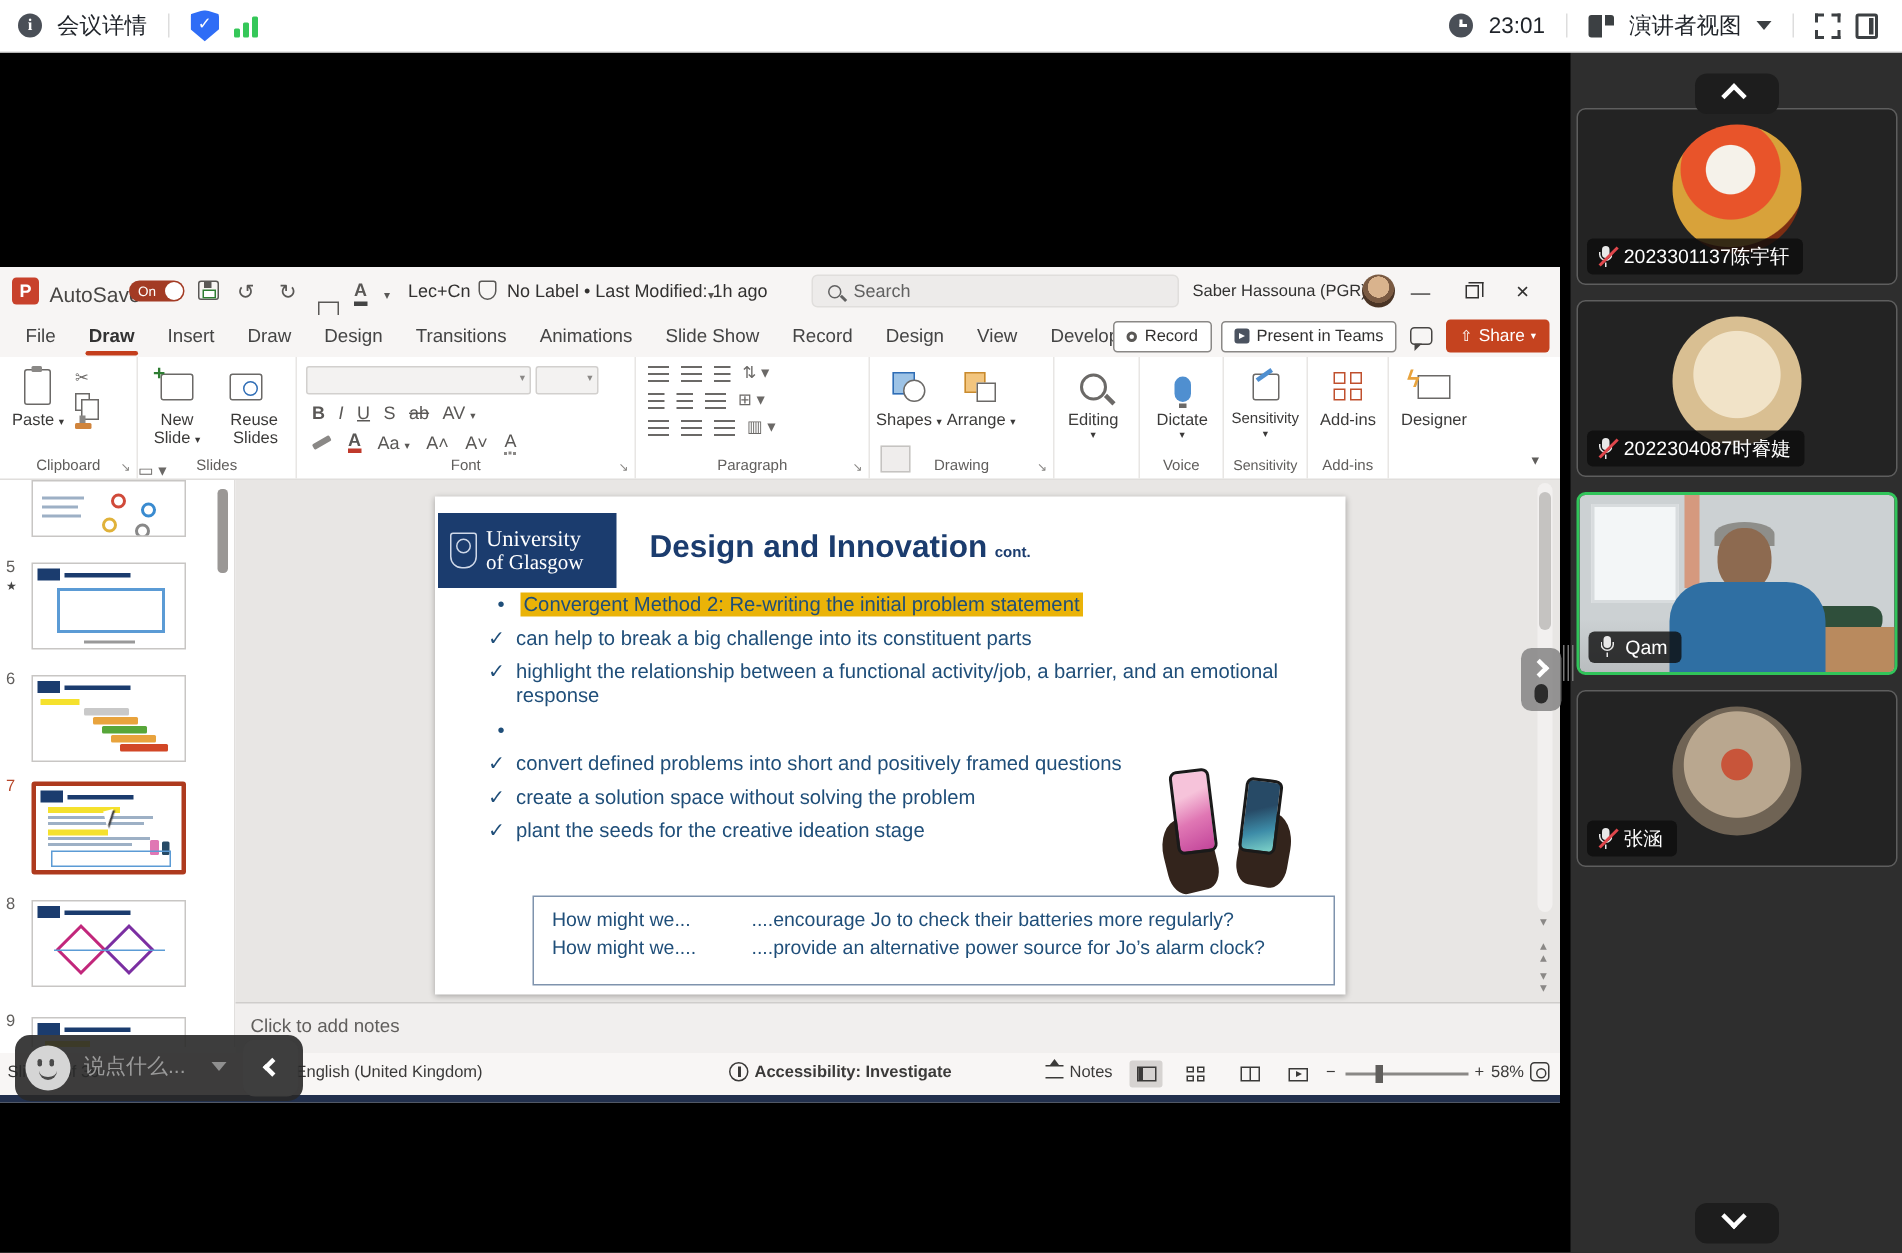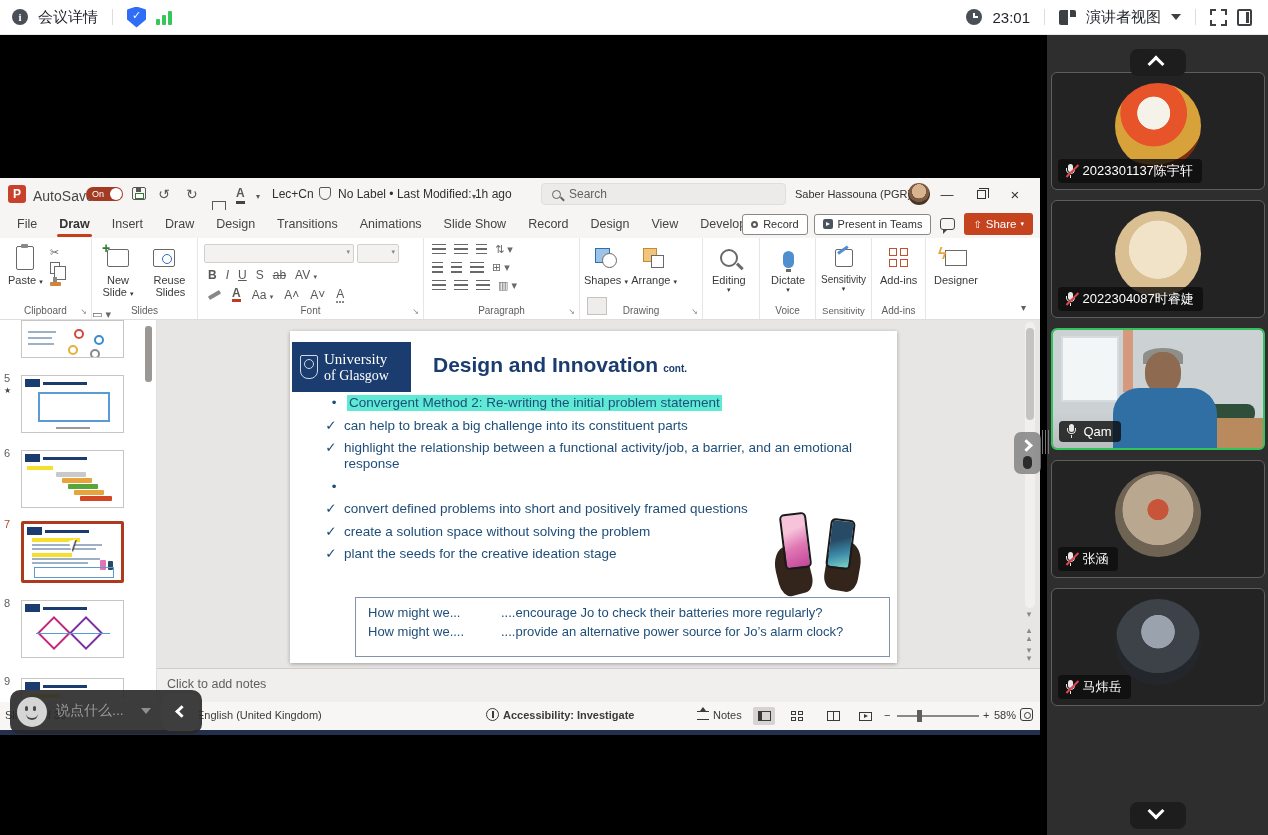--- a/index.html
+++ b/index.html
@@ -175,21 +175,21 @@
     display:flex; align-items:center; gap:6px; padding-left:8px; font-family:"Liberation Serif",serif; }
   .crest { width:18px; height:24px; border:1.5px solid #cfd8e8; border-radius:2px 2px 8px 8px; position:relative; flex:0 0 auto; }
   .crest::after { content:""; position:absolute; left:3px; top:3px; width:8px; height:8px; border-radius:50%; border:1.5px solid #cfd8e8; }
   .gla-l1 { font-size:15px; line-height:16px; }
   .gla-l2 { font-size:14px; line-height:15px; }
   .slide-title { position:absolute; left:143px; top:22px; color:#1b3c6e; font-weight:bold; font-size:21px; }
   .slide-title .suffix { font-size:10px; font-weight:bold; margin-left:5px; }
   .bullets { position:absolute; left:38px; top:64px; width:545px; color:#1f4e79; font-size:13.5px; }
   .brow { display:flex; gap:7px; margin-bottom:6.5px; line-height:16px; }
   .brow .mk { flex:0 0 12px; text-align:center; }
-  .brow .hl { background:#5eead4; padding:0 2px; }
+  .brow .hl { background:#eab308; padding:0 2px; }
   .phones { position:absolute; left:480px; top:180px; width:100px; height:90px; }
   .hand { position:absolute; width:34px; height:50px; background:#33241c; border-radius:45% 45% 30% 30%; }
   .hand.h1 { left:6px; top:34px; transform:rotate(-14deg); }
   .hand.h2 { left:56px; top:30px; transform:rotate(10deg); }
   .phone { position:absolute; border-radius:5px; border:2px solid #1a1a1a; }
   .phone.p1 { left:12px; top:2px; width:27px; height:56px; transform:rotate(-7deg);
     background:linear-gradient(160deg,#f6c3da 0 30%, #e077b4 60%, #c2459a); }
   .phone.p2 { left:58px; top:8px; width:25px; height:50px; transform:rotate(7deg);
     background:linear-gradient(160deg,#274a66 0 40%, #3d8ca8 70%, #7fd4c9); }
   .hmw-box { position:absolute; left:65px; top:266px; width:535px; height:60px; border:1.3px solid #7f93ad;
@@ -783,31 +783,20 @@
           <div class="av av-anime"></div>
           <div class="namepill">
             <span class="micw muted">
               <span class="m-cap"></span>
               <span class="m-arc"></span>
               <span class="m-stem"></span>
             </span>
             <span class="nm">张涵</span>
           </div>
         </div>
-        <div class="tile">
-          <div class="av av-cat"></div>
-          <div class="namepill">
-            <span class="micw muted">
-              <span class="m-cap"></span>
-              <span class="m-arc"></span>
-              <span class="m-stem"></span>
-            </span>
-            <span class="nm">马炜岳</span>
-          </div>
-        </div>
       </div>
     <div class="pchev up">
         <i></i>
       </div>
     <div class="pchev down">
         <i></i>
       </div>
   </div>
 
 </div>

